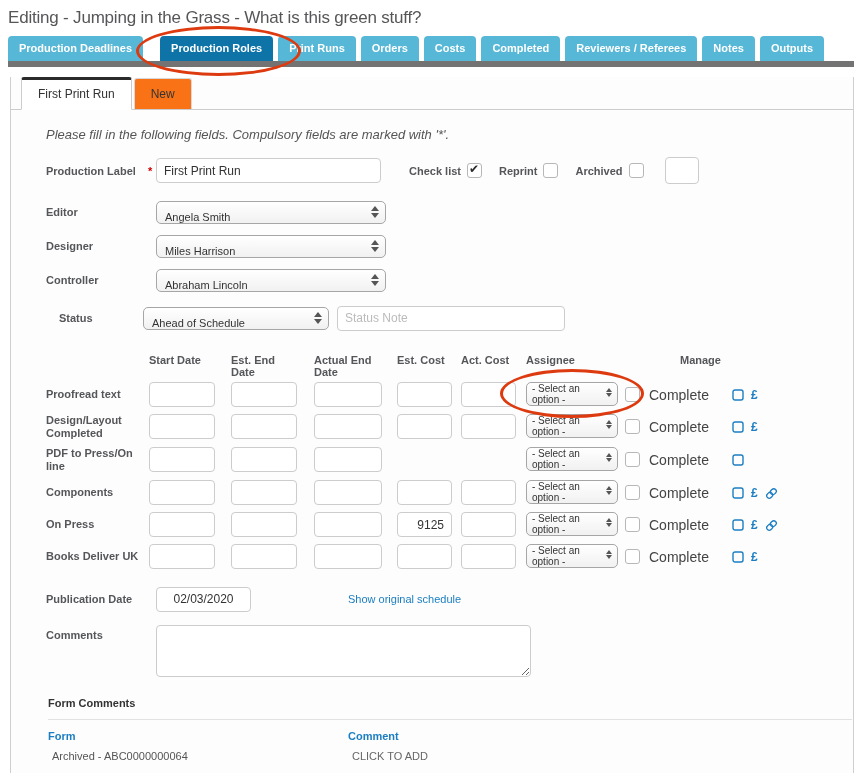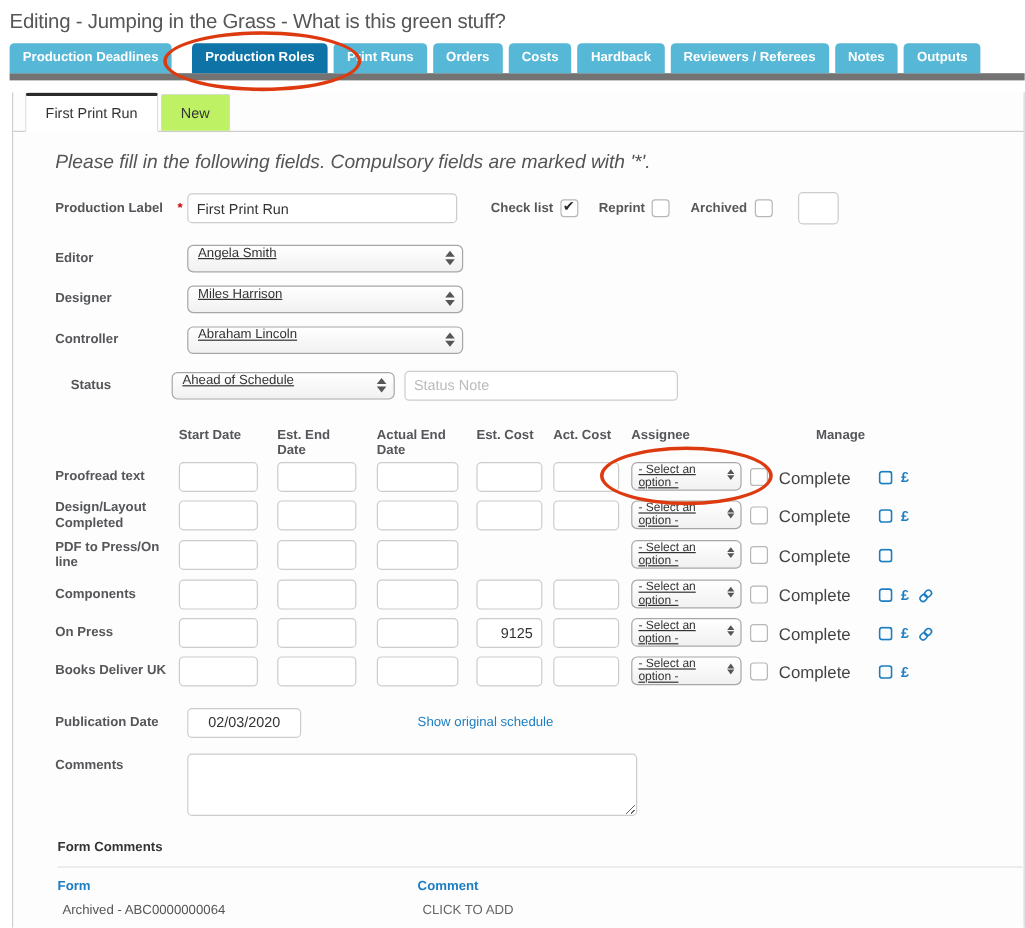--- a/index.html
+++ b/index.html
@@ -18,46 +18,46 @@
   .mtab-wrap { position:relative; }
   .ellipse { position:absolute; border:3px solid #dd3a10; border-radius:50%; pointer-events:none; z-index:20; }
   .ellipse.tab-ellipse { left:-12px; top:-10px; width:165px; height:50px; }
   .ellipse.select-ellipse { left:-26px; top:-13px; width:144px; height:49px; }
 
   
   .panel { margin-left:10px; margin-top:10px; border-left:1px solid #cfcfcf; border-right:1px solid #cfcfcf;
     min-height:703px; background:#fdfdfd; }
   .sub-tabs { display:flex; align-items:flex-end; border-bottom:1px solid #ccc; padding-left:10px; }
   .stab { font-size:12px; color:#333; padding:8px 16px; border:1px solid #d8d8d8; border-bottom:none;
-    background:#bef264; border-radius:3px 3px 0 0; margin-right:2px; cursor:pointer; }
+    background:#f97316; border-radius:3px 3px 0 0; margin-right:2px; cursor:pointer; }
   .stab.active { background:#fff; border:1px solid #ccc; border-top:3px solid #2b2b2b; border-bottom:1px solid #fff;
     margin-bottom:-1px; padding:7px 16px 8px; }
 
   .content { padding:0 0 0 25px; }
-  .instructions { font-size:16px; font-style:italic; color:#555; margin:17px 0 15px 10px; }
+  .instructions { font-size:13px; font-style:italic; color:#555; margin:17px 0 15px 10px; }
 
   
   .frow { display:flex; align-items:center; margin-left:10px; margin-bottom:6px; }
   .flabel { width:102px; font-size:11px; font-weight:700; color:#555659; flex:none; line-height:12px; }
   .req { color:#cc0000; font-size:11px; width:8px; flex:none; font-weight:700; }
   input[type="text"], .txt { border:1px solid #ccc; border-radius:4px; height:25px; font-size:12px; color:#333;
     padding:0 7px; font-family:"Liberation Sans", sans-serif; background:#fff; }
   .prod-input { width:225px; }
 
   .checkgroup { display:flex; align-items:center; margin-left:28px; }
   .cg-label { font-size:11px; font-weight:700; color:#555659; margin-right:6px; }
   .cbox { width:15px; height:15px; border:1px solid #b7b7b7; border-radius:3px; background:#fff; margin-right:17px;
     position:relative; cursor:pointer; flex:none; }
   .cbox.checked::after { content:"\2714"; position:absolute; left:1px; top:-2px; font-size:12px; color:#2b2b2b; }
   .mini-box { width:34px; height:27px; border:1px solid #ccc; border-radius:4px; margin-left:4px; background:#fff; }
 
   
   .mac-select { position:relative; height:23px; border:1px solid #a6a6a6; border-radius:5px;
-    background:linear-gradient(#ffffff,#f1f1f1); display:flex; align-items:flex-start; font-size:11px; color:#333;
-    padding:0 20px 0 8px; cursor:pointer;text-decoration:underline; }
+    background:linear-gradient(#ffffff,#f1f1f1); display:flex; align-items:flex-end; font-size:11px; color:#333;
+    padding:0 20px 0 8px; cursor:pointer; }
   .mac-select .stepper { position:absolute; right:6px; top:4px; width:9px; display:flex; flex-direction:column; align-items:center; }
   .stepper .up { width:0; height:0; border-left:4px solid transparent; border-right:4px solid transparent;
     border-bottom:5px solid #555; margin-bottom:2px; }
   .stepper .dn { width:0; height:0; border-left:4px solid transparent; border-right:4px solid transparent;
     border-top:5px solid #555; }
   .person-select { width:230px; margin-bottom:0; }
   .select-row { margin-bottom:6px; height:28px; align-items:center; }
   .status-row { margin-top:10px; }
   .status-select { width:186px; }
   .status-note { width:228px; margin-left:8px; height:27px; }
@@ -119,21 +119,21 @@
 
   <div class="main-tabs">
     <div class="mtab">Production Deadlines</div>
     <div class="mtab-wrap">
       <div class="mtab active">Production Roles</div>
       <div class="ellipse tab-ellipse"></div>
     </div>
     <div class="mtab">Print Runs</div>
     <div class="mtab">Orders</div>
     <div class="mtab">Costs</div>
-    <div class="mtab">Hardback</div>
+    <div class="mtab">Completed</div>
     <div class="mtab">Reviewers / Referees</div>
     <div class="mtab">Notes</div>
     <div class="mtab">Outputs</div>
   </div>
 
   <div class="panel">
 
     <div class="sub-tabs">
       <div class="stab active">First Print Run</div>
       <div class="stab">New</div>

